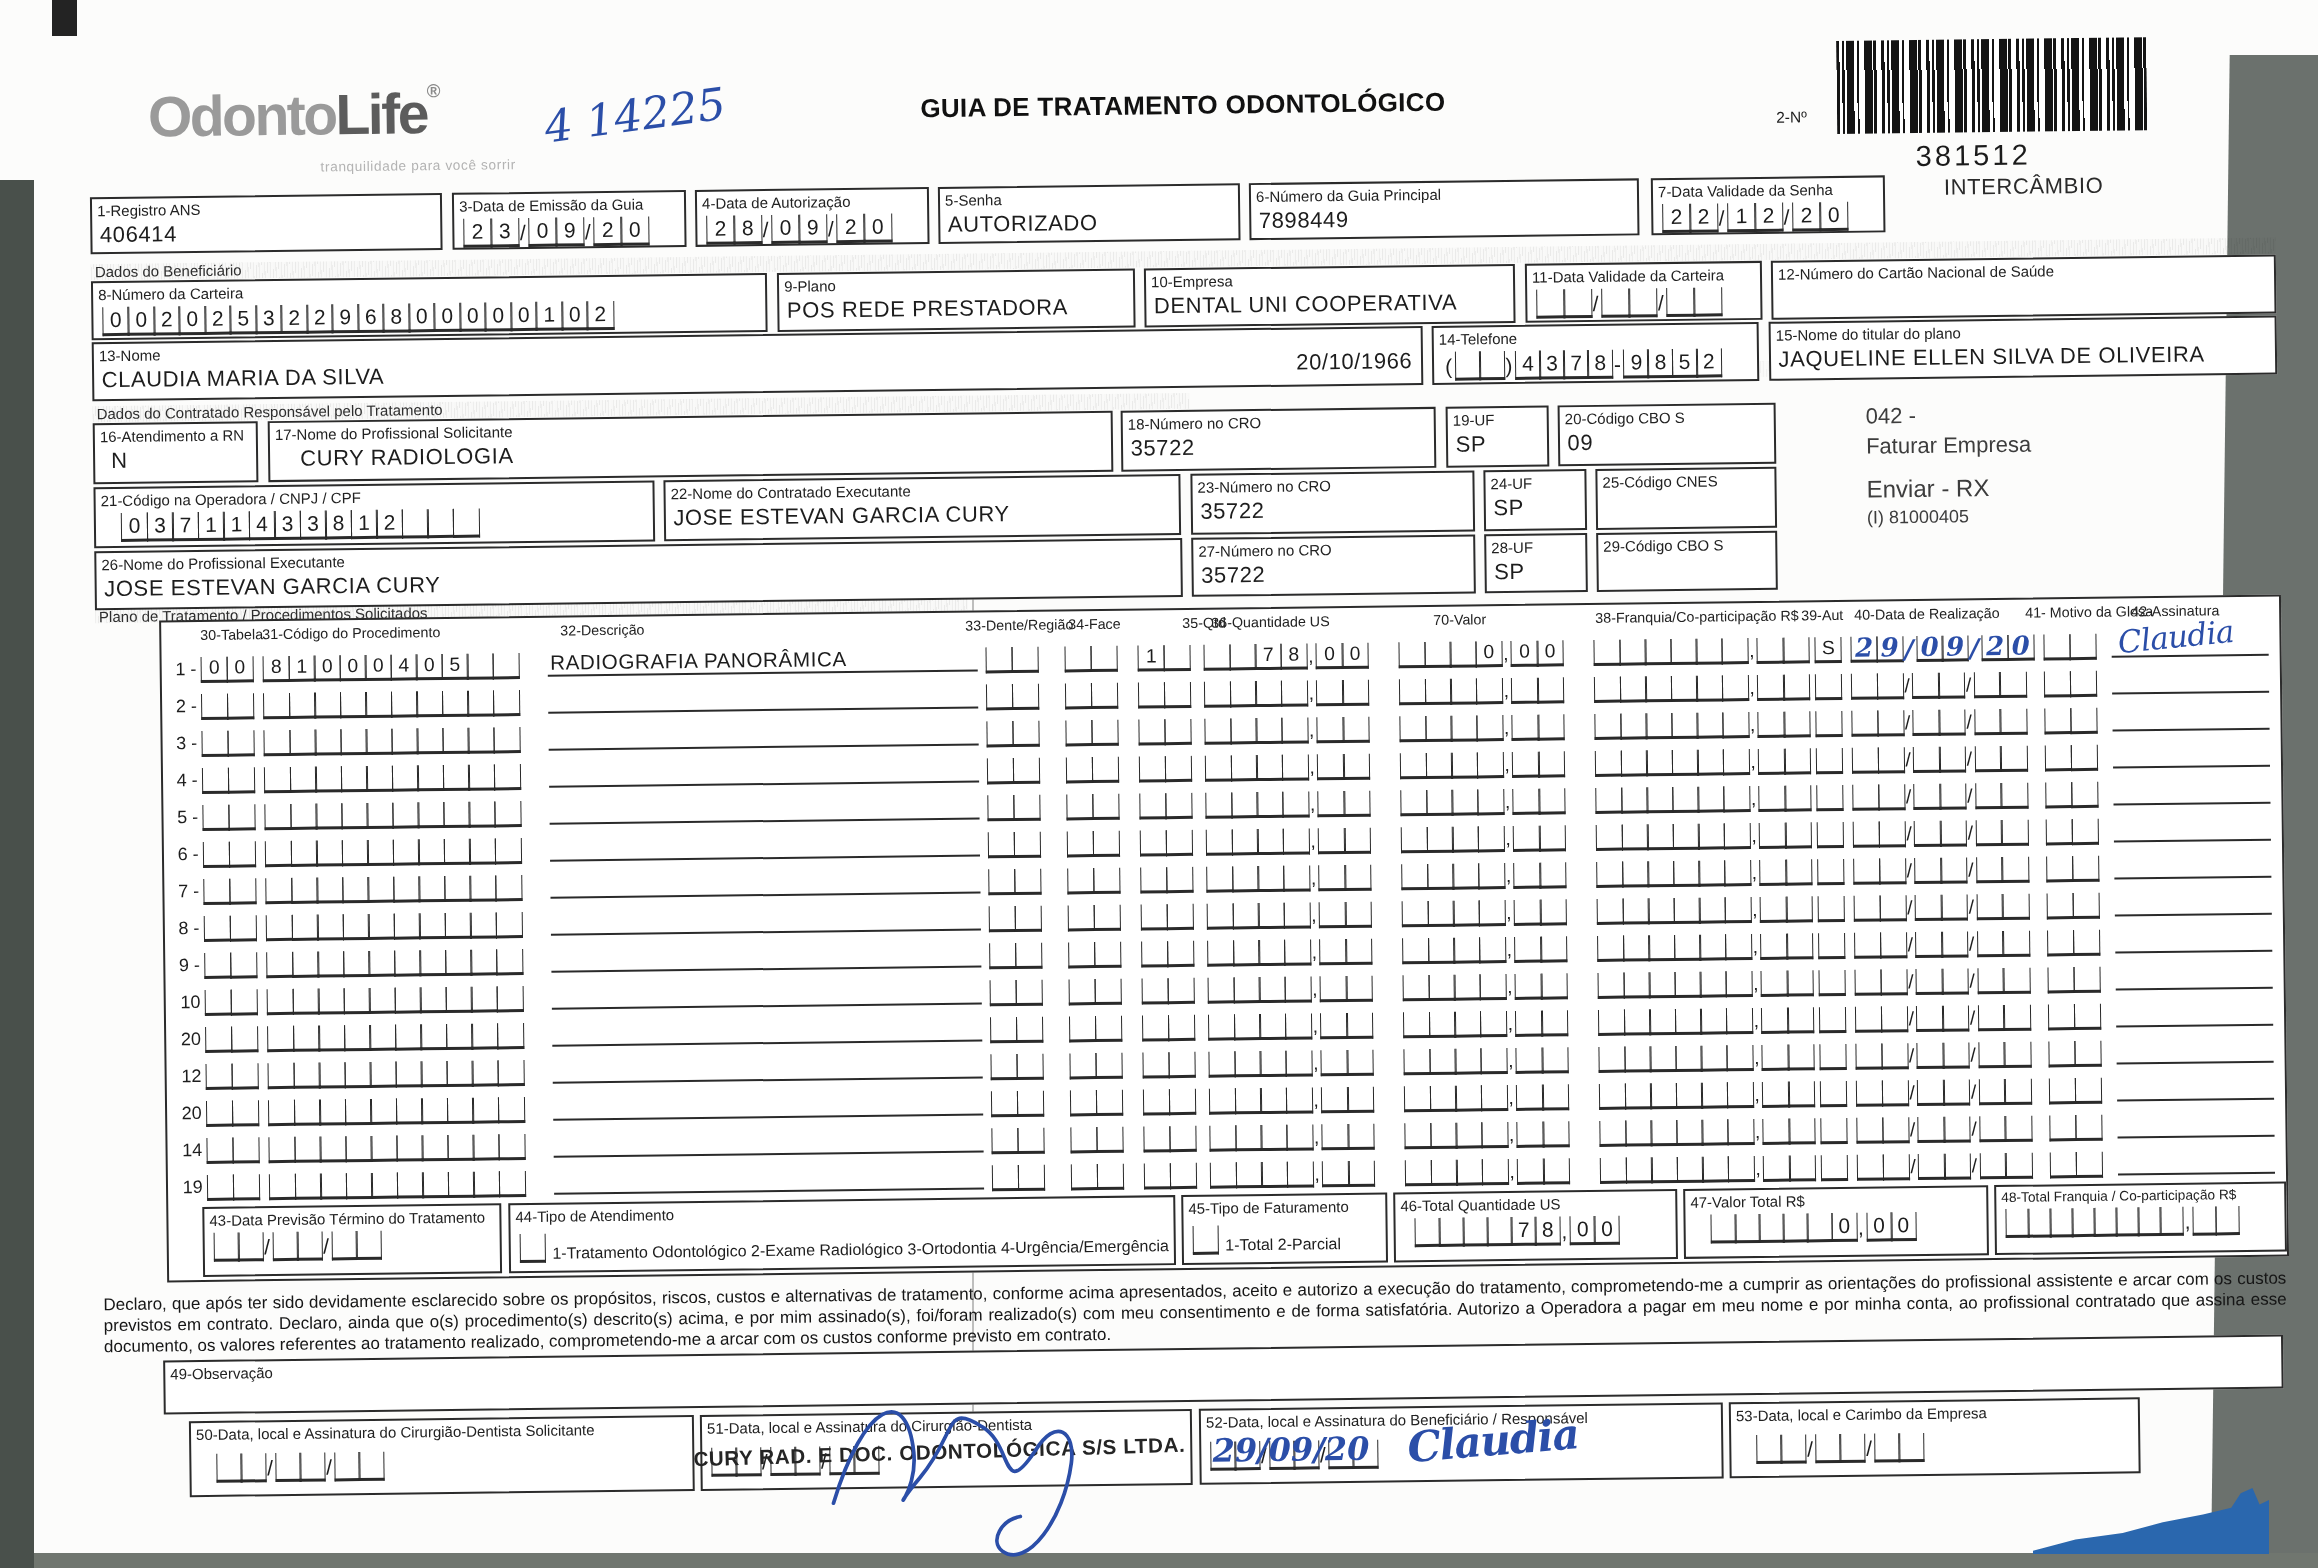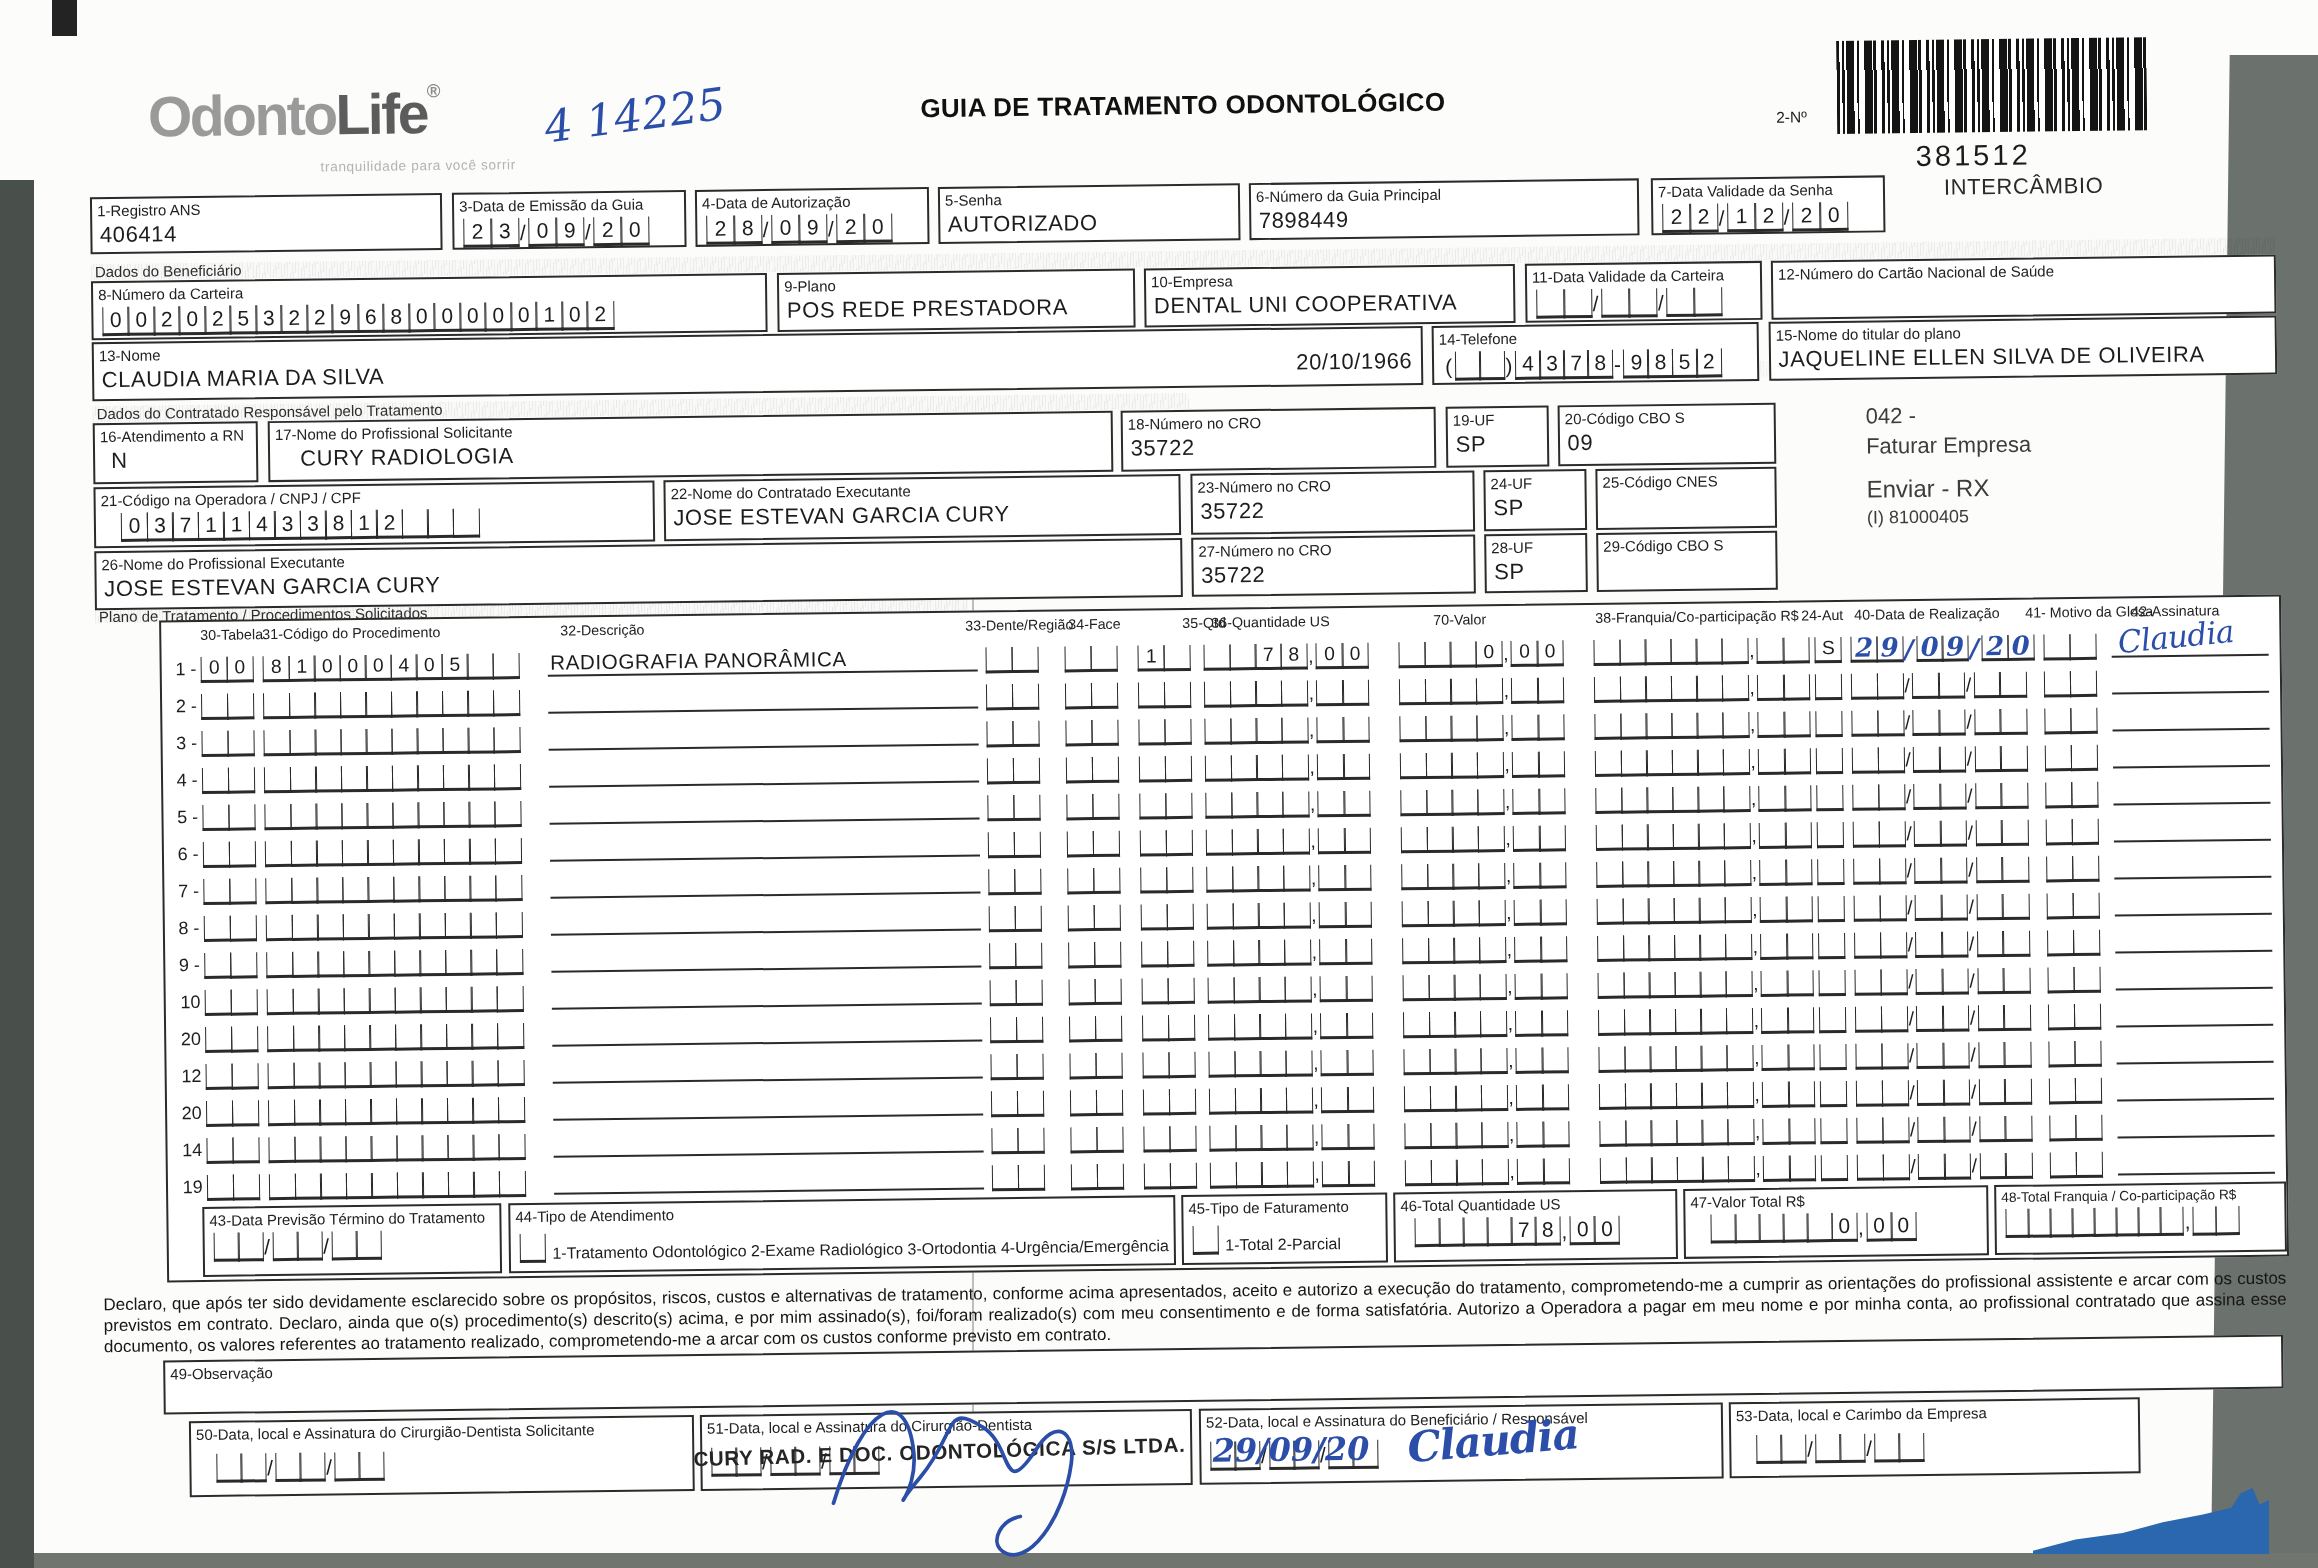--- a/index.html
+++ b/index.html
@@ -335,21 +335,21 @@
   <div class="proc-outer">
     <span class="th" style="left:39px;">30-Tabela</span>
     <span class="th" style="left:101px;">31-Código do Procedimento</span>
     <span class="th" style="left:399px;">32-Descrição</span>
     <span class="th" style="left:804px;">33-Dente/Região</span>
     <span class="th" style="left:907px;">34-Face</span>
     <span class="th" style="left:1021px;">35-Qtd</span>
     <span class="th" style="left:1050px;">36-Quantidade US</span>
     <span class="th" style="left:1272px;">70-Valor</span>
     <span class="th" style="left:1434px;">38-Franquia/Co-participação R$</span>
-    <span class="th" style="left:1640px;">24-Aut</span>
+    <span class="th" style="left:1640px;">39-Aut</span>
     <span class="th" style="left:1693px;">40-Data de Realização</span>
     <span class="th" style="left:1864px;">41- Motivo da Glosa</span>
     <span class="th" style="left:1970px;">42-Assinatura</span>
 
     <div class="proc-rows">
         <div class="proc-row hand">
     <span class="rnum">1 -</span>
     <span class="comb" style="left:39px;" data-rcomb="tabela">
             <span class="comb-cell">0</span>
             <span class="comb-cell">0</span>

